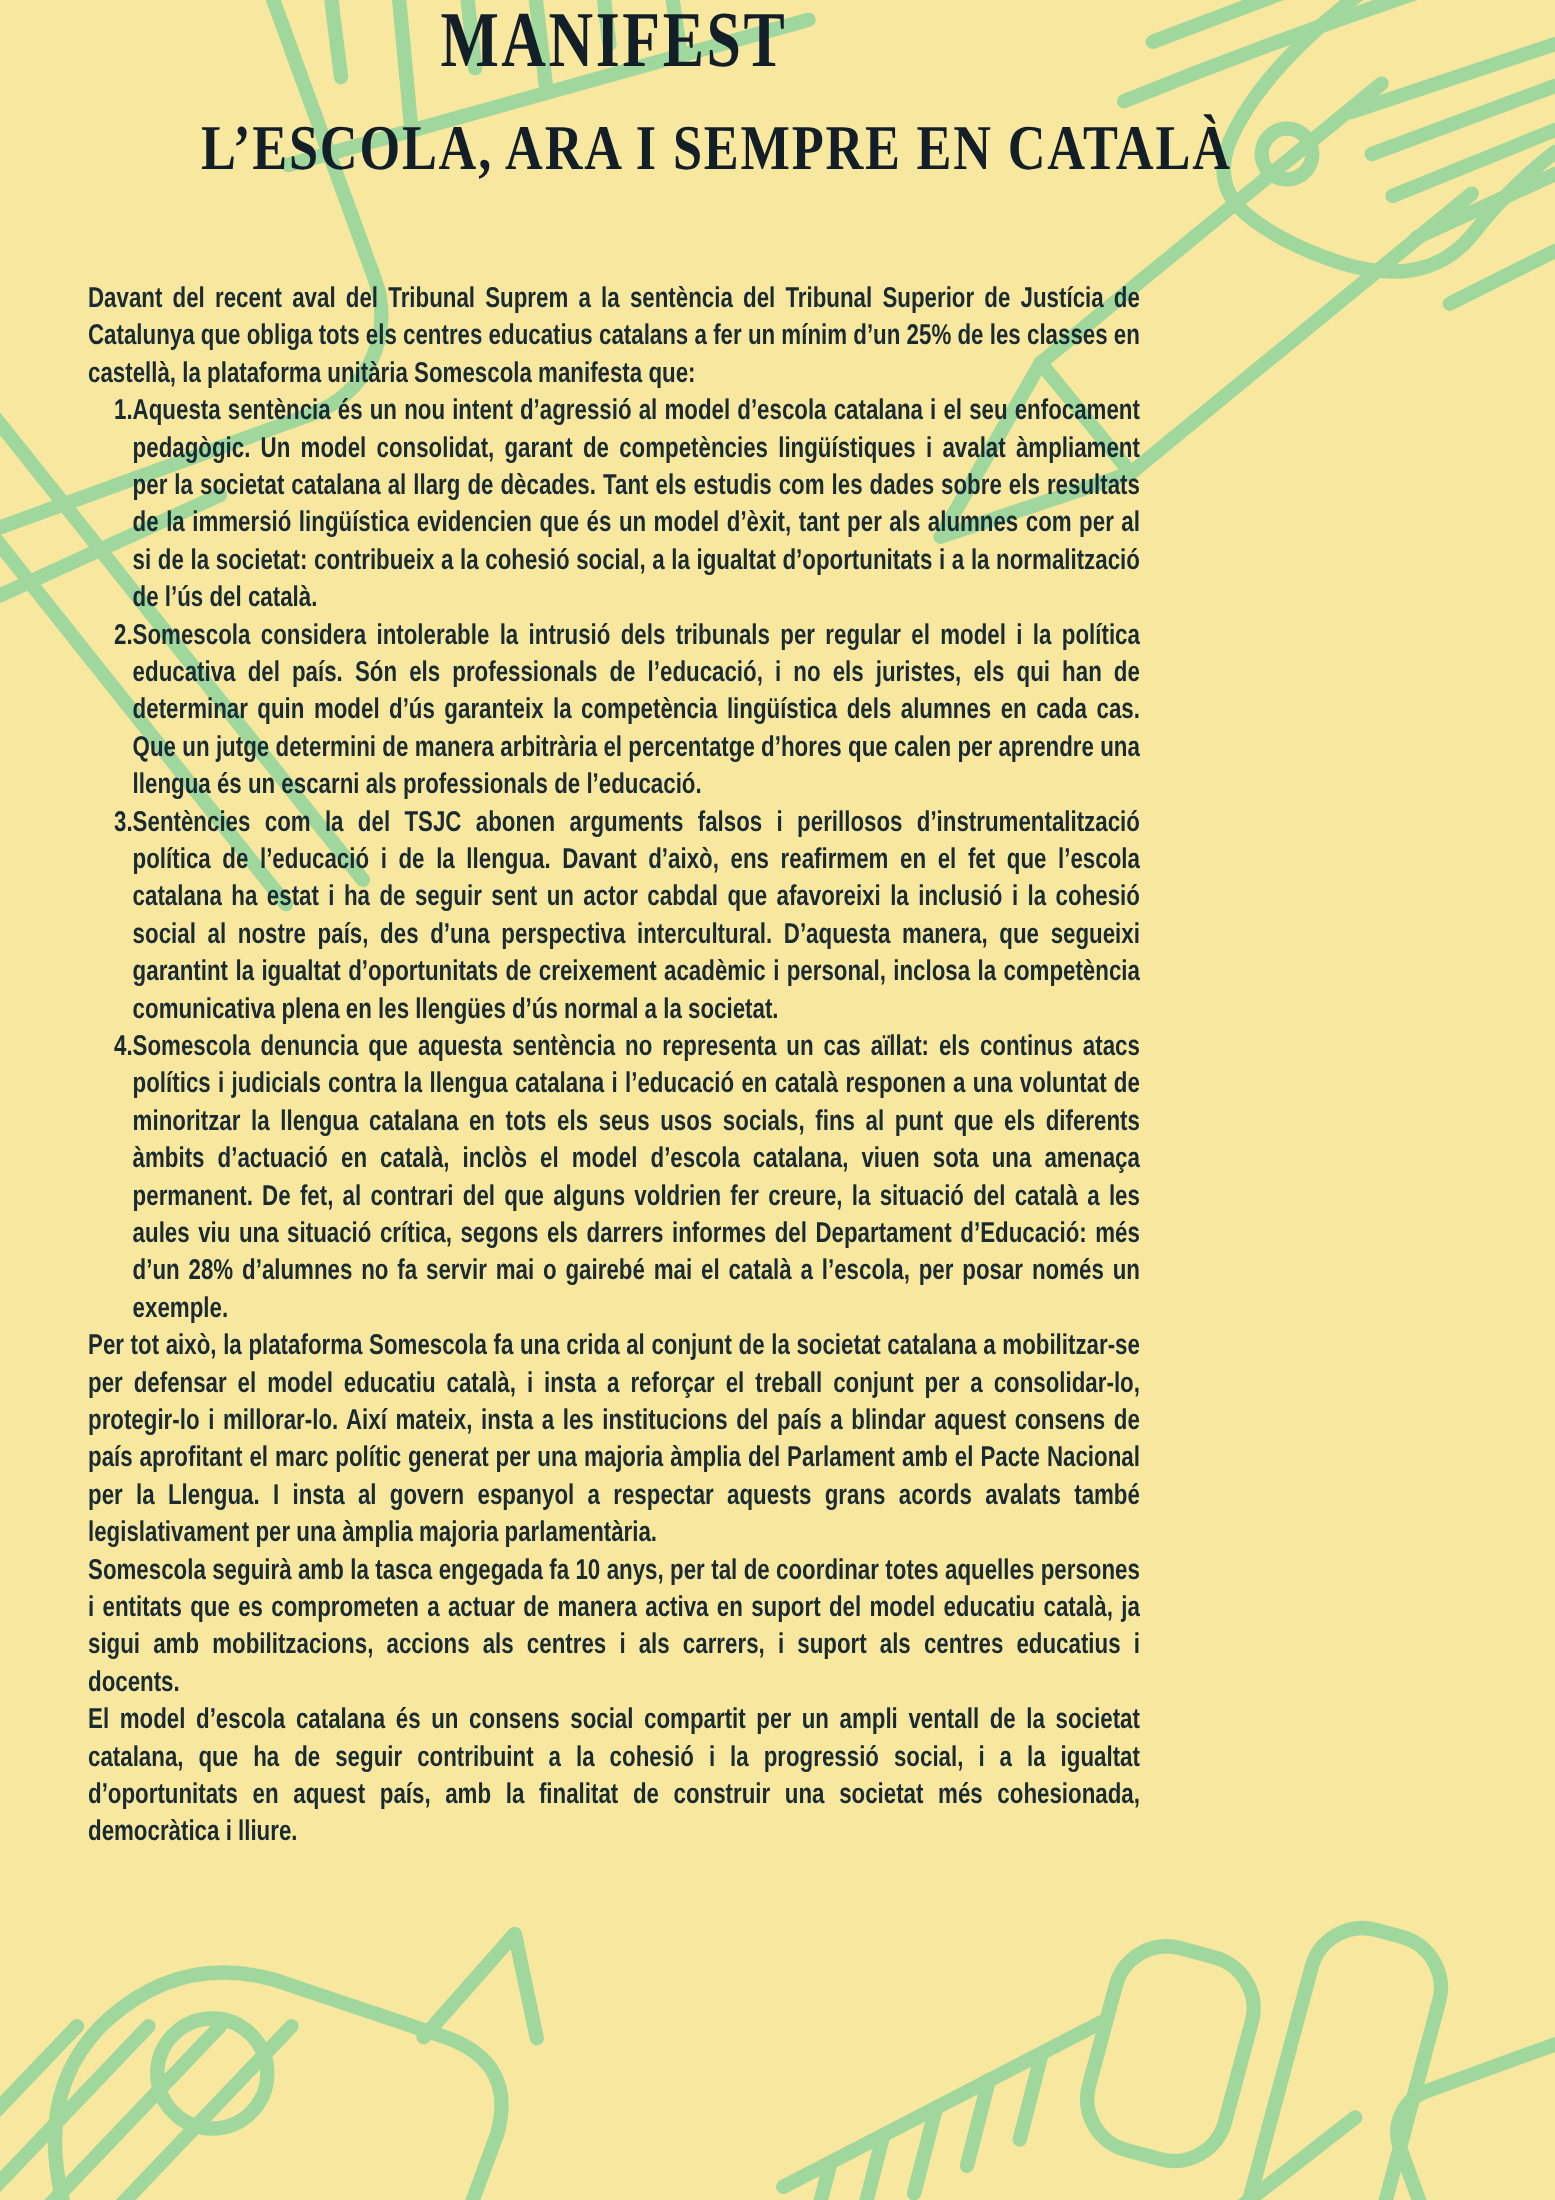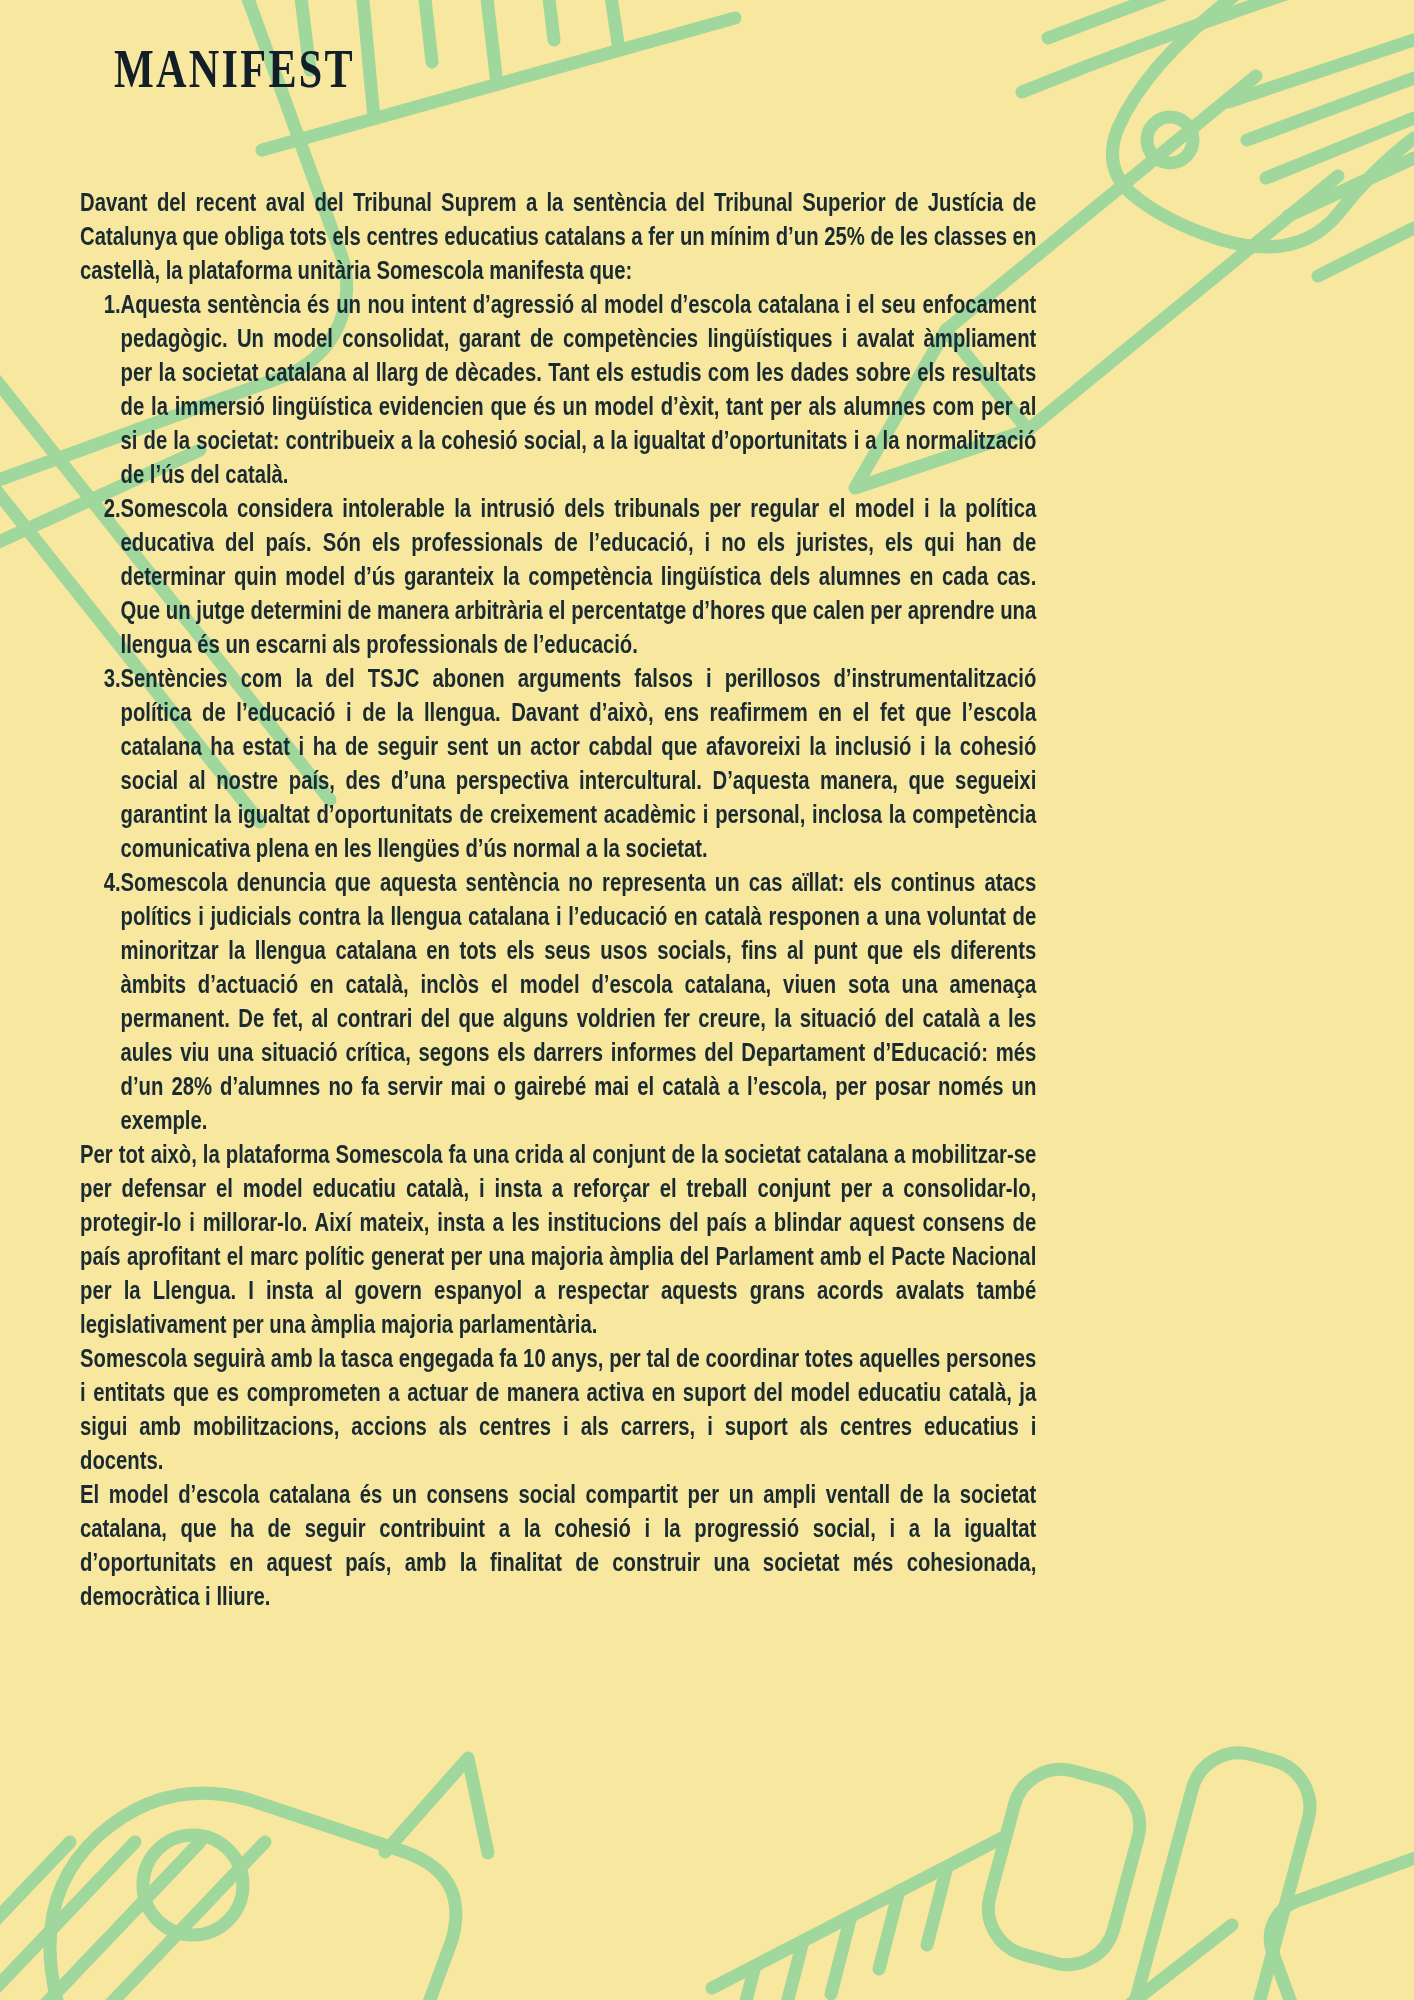--- a/index.html
+++ b/index.html
@@ -24,24 +24,24 @@
     fill:none;
     stroke:var(--green);
     stroke-width:13;
     stroke-linecap:round;
     stroke-linejoin:round;
   }
   .content{
     position:absolute;left:80px;top:0;width:956px;z-index:1;
   }
   h1.title{
-    margin-top:42px;
+    text-align:center;
     font-family:"Liberation Serif",serif;
     font-weight:700;
-    font-size:54px;
+    font-size:72px;
     line-height:1;
     color:var(--title-ink);
   }
   h1.title .squeeze{
     display:inline-block;
     transform:scaleX(0.78);
     letter-spacing:3px;
     white-space:nowrap;
   }
   h2.subtitle{
@@ -161,20 +161,23 @@
 
   <g>
     <rect x="1292" y="1878" width="260" height="240" rx="40" transform="rotate(-20 1380 1990)"></rect>
   </g>
 </svg>
 
 <div class="content">
   <h1 class="title">
     <span class="squeeze">MANIFEST</span>
   </h1>
+  <h2 class="subtitle">
+    <span class="squeeze">L’ESCOLA, ARA I SEMPRE EN CATALÀ</span>
+  </h2>
 
   <article class="manifest">
     <div class="article-inner">
       <p>Davant del recent aval del Tribunal Suprem a la sentència del Tribunal Superior de Justícia de Catalunya que obliga tots els centres educatius catalans a fer un mínim d’un 25% de les classes en castellà, la plataforma unitària Somescola manifesta que:</p>
       <ol class="points">
         <li>Aquesta sentència és un nou intent d’agressió al model d’escola catalana i el seu enfocament pedagògic. Un model consolidat, garant de competències lingüístiques i avalat àmpliament per la societat catalana al llarg de dècades. Tant els estudis com les dades sobre els resultats de la immersió lingüística evidencien que és un model d’èxit, tant per als alumnes com per al si de la societat: contribueix a la cohesió social, a la igualtat d’oportunitats i a la normalització de l’ús del català.</li>
         <li>Somescola considera intolerable la intrusió dels tribunals per regular el model i la política educativa del país. Són els professionals de l’educació, i no els juristes, els qui han de determinar quin model d’ús garanteix la competència lingüística dels alumnes en cada cas. Que un jutge determini de manera arbitrària el percentatge d’hores que calen per aprendre una llengua és un escarni als professionals de l’educació.</li>
         <li>Sentències com la del TSJC abonen arguments falsos i perillosos d’instrumentalització política de l’educació i de la llengua. Davant d’això, ens reafirmem en el fet que l’escola catalana ha estat i ha de seguir sent un actor cabdal que afavoreixi la inclusió i la cohesió social al nostre país, des d’una perspectiva intercultural. D’aquesta manera, que segueixi garantint la igualtat d’oportunitats de creixement acadèmic i personal, inclosa la competència comunicativa plena en les llengües d’ús normal a la societat.</li>
         <li>Somescola denuncia que aquesta sentència no representa un cas aïllat: els continus atacs polítics i judicials contra la llengua catalana i l’educació en català responen a una voluntat de minoritzar la llengua catalana en tots els seus usos socials, fins al punt que els diferents àmbits d’actuació en català, inclòs el model d’escola catalana, viuen sota una amenaça permanent. De fet, al contrari del que alguns voldrien fer creure, la situació del català a les aules viu una situació crítica, segons els darrers informes del Departament d’Educació: més d’un 28% d’alumnes no fa servir mai o gairebé mai el català a l’escola, per posar només un exemple.</li>
       </ol>

